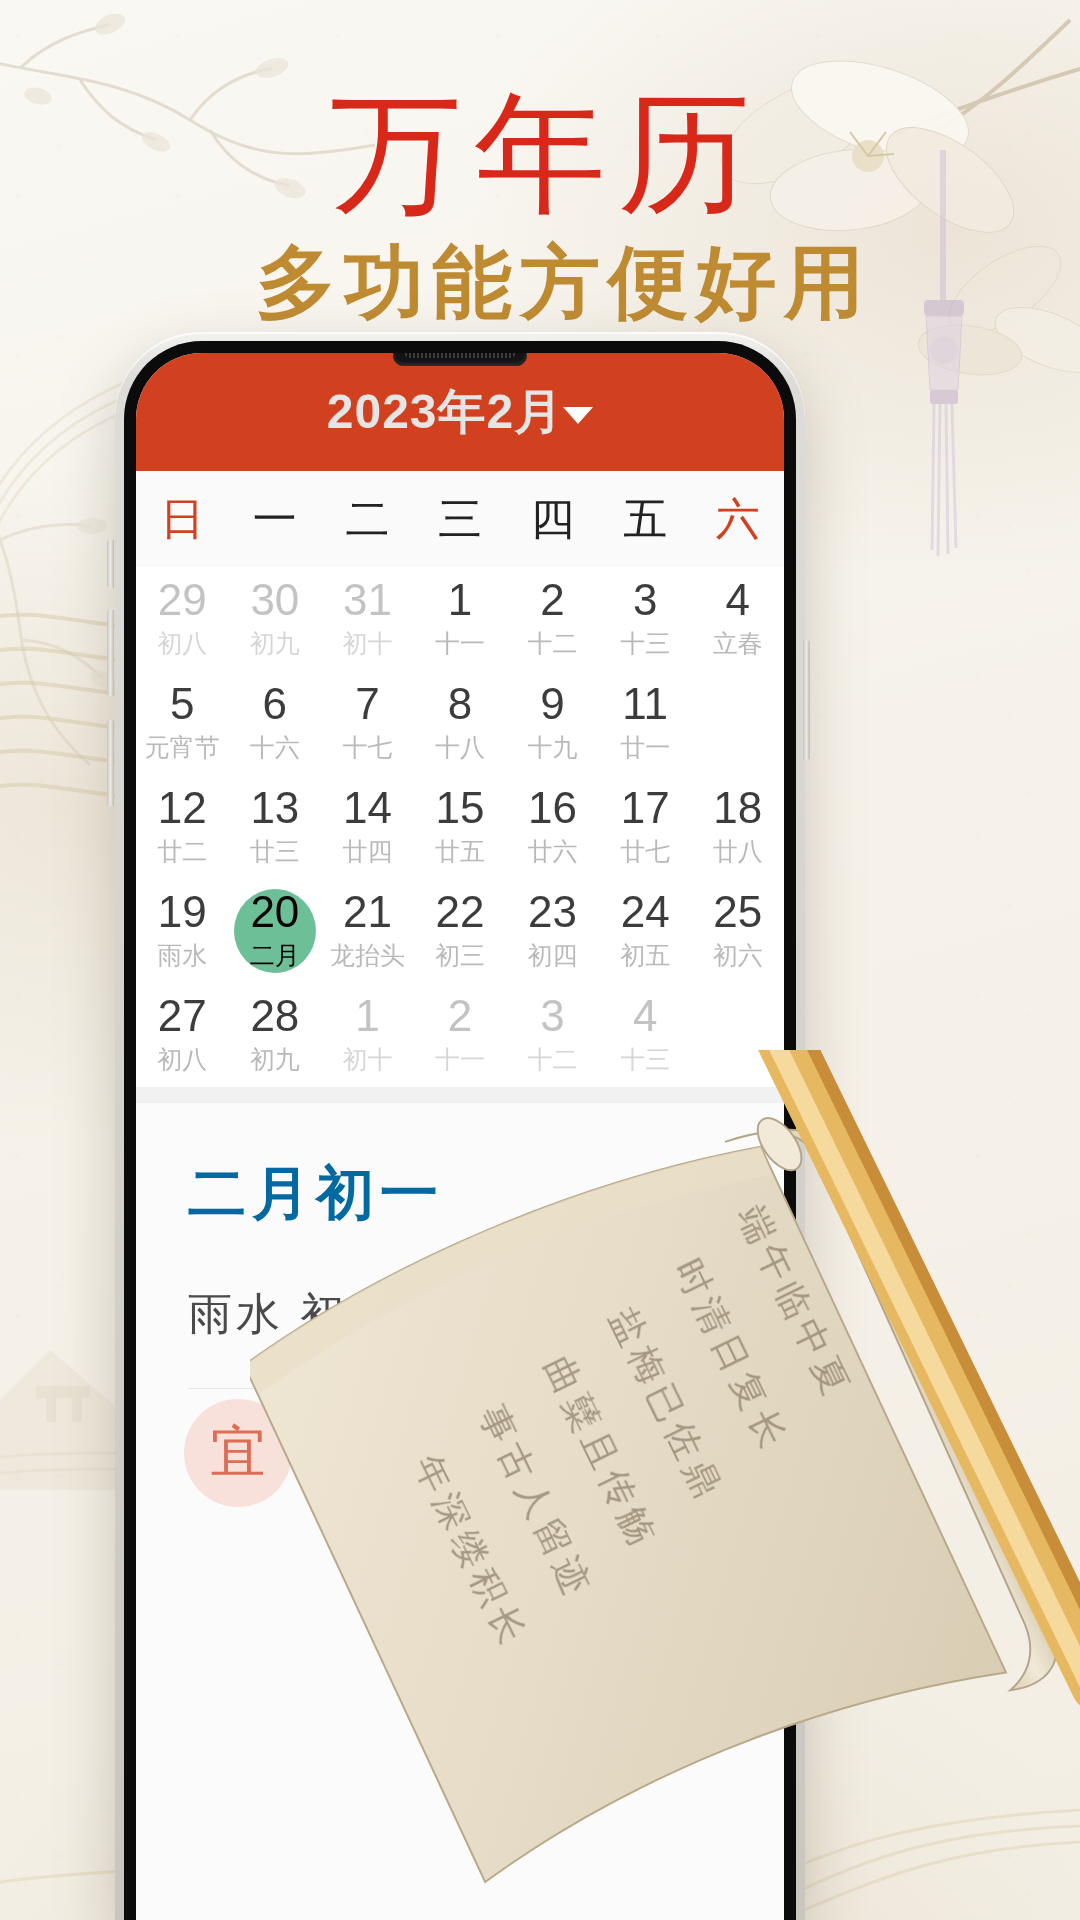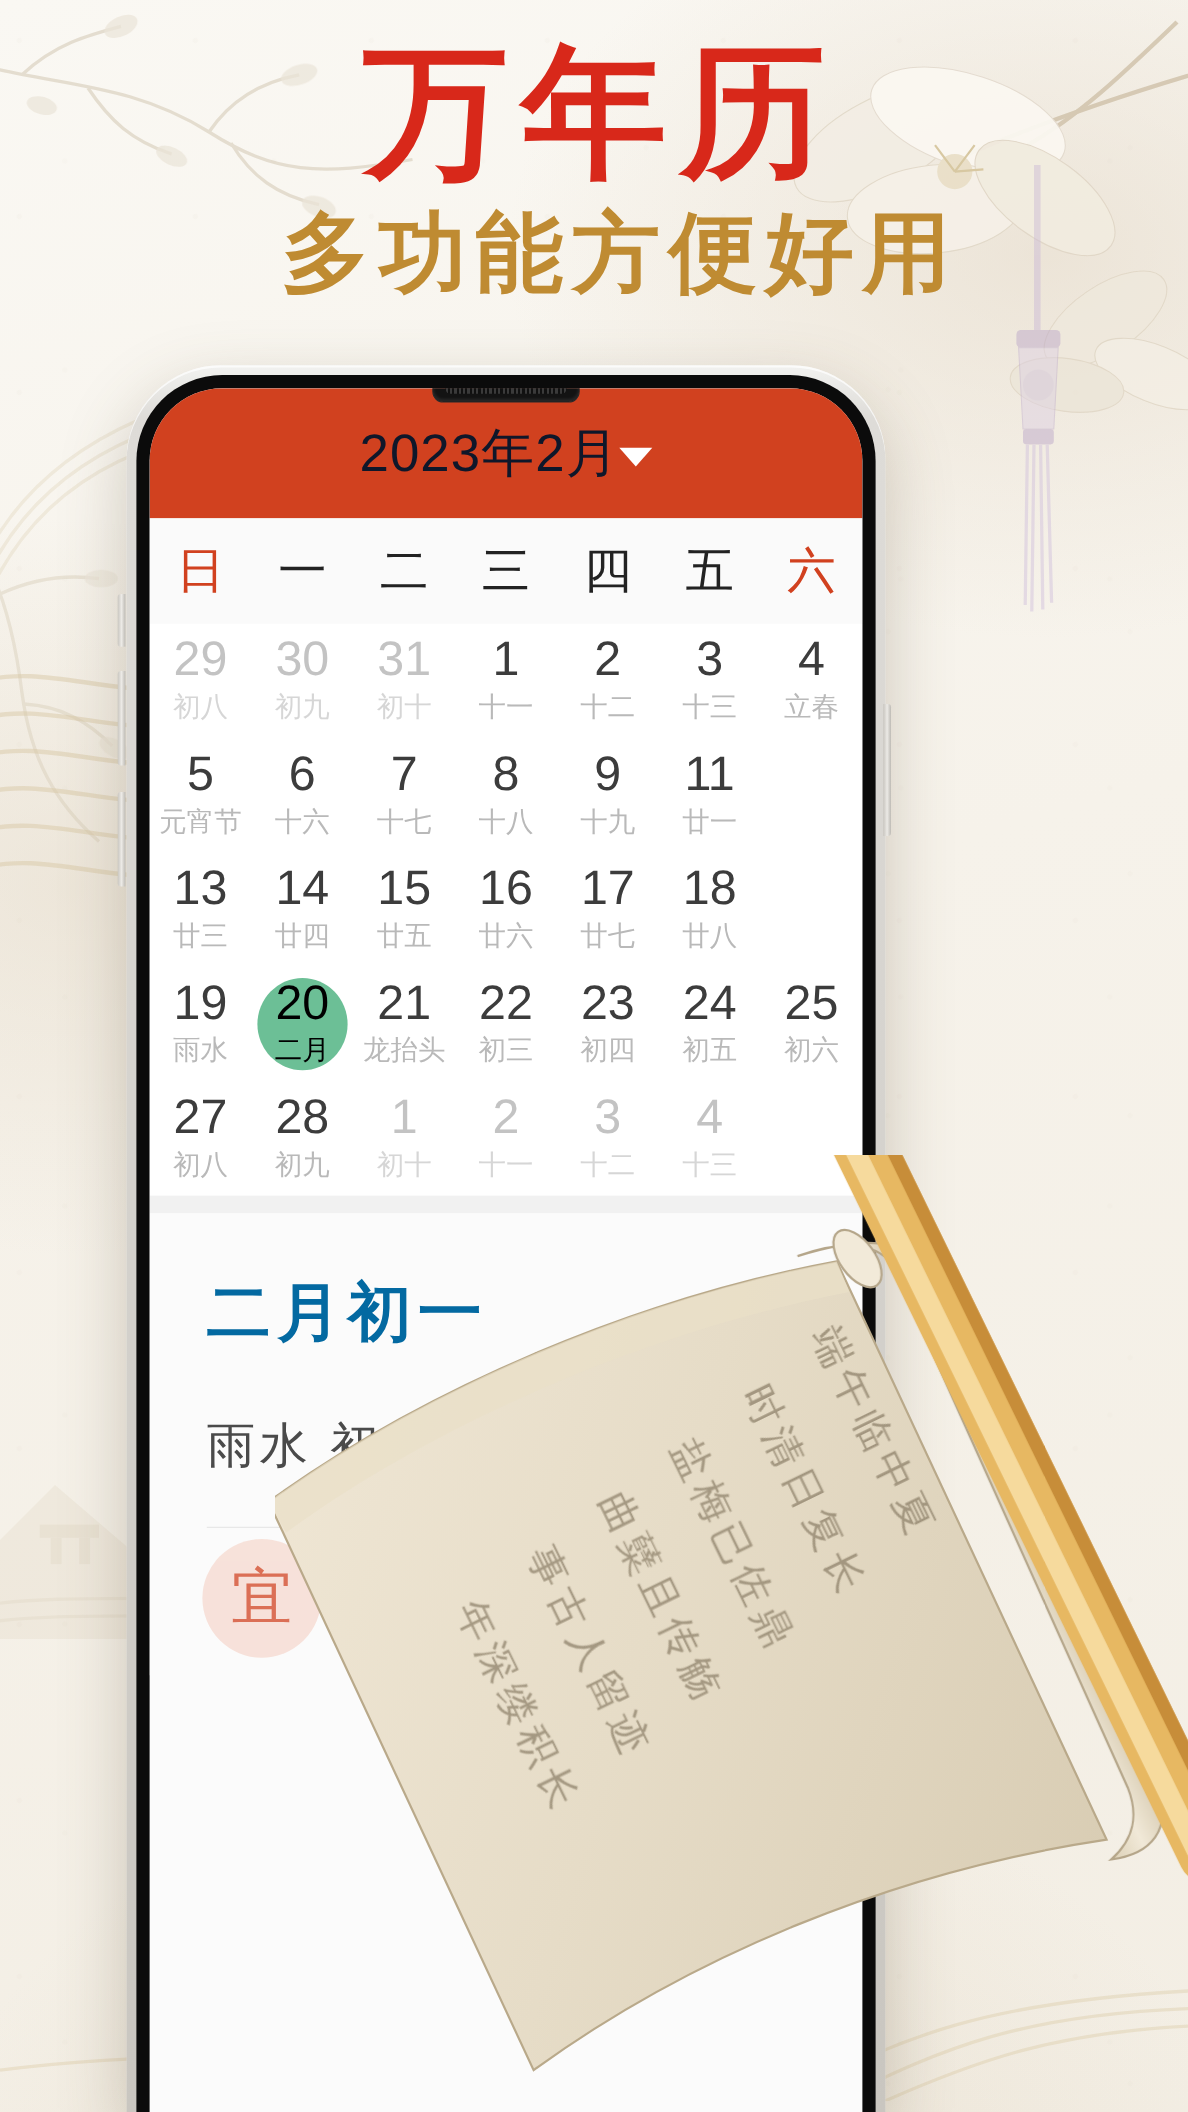--- a/index.html
+++ b/index.html
@@ -31,23 +31,23 @@
   .tassel{position:absolute;right:90px;top:150px;width:90px;height:420px;opacity:.55;}
   
   .waves{position:absolute;left:-10px;top:600px;width:260px;height:220px;opacity:.55;}
   .scenery{position:absolute;left:-20px;top:1160px;width:380px;height:330px;opacity:.35;}
   .goldline{position:absolute;left:0;top:1700px;width:1080px;height:210px;opacity:.45;}
   .corner-arc{position:absolute;left:0;top:370px;width:300px;height:180px;opacity:.5;}
 
   
   .hero{position:absolute;left:0;top:0;width:1080px;z-index:5;text-align:center;}
   .hero-title{
-    margin:0;padding-top:34px;
+    margin:0;padding-top:86px;
     font-family:"Liberation Serif","DejaVu Serif",serif;
-    font-size:132px;line-height:1.04;font-weight:700;color:#d8281a;
+    font-size:132px;line-height:1.04;font-weight:400;color:#d8281a;
     letter-spacing:12px;text-indent:12px;
   }
   .hero-sub{
     margin:0;padding-top:16px;
     font-family:"Liberation Serif","DejaVu Serif",serif;
     font-size:80px;line-height:1.1;font-weight:700;color:#bf8b32;
     letter-spacing:8px;text-indent:8px;padding-left:40px;
   }
 
   
@@ -81,21 +81,21 @@
   .btn-vol-dn{left:107px;top:720px;width:7px;height:86px;border-radius:3px 0 0 3px;}
   .btn-mute{left:107px;top:540px;width:7px;height:48px;border-radius:3px 0 0 3px;}
   .btn-pwr{left:803px;top:640px;width:7px;height:120px;border-radius:0 3px 3px 0;}
 
   
   .app-header{
     position:relative;height:118px;background:#d1411f;
     display:flex;align-items:center;justify-content:center;
   }
   .app-title{
-    color:#0f172a;font-size:48px;font-weight:400;letter-spacing:1px;
+    color:#e5e5e5;font-size:48px;font-weight:700;letter-spacing:1px;
     display:flex;align-items:center;gap:0;
   }
   .caret{display:inline-block;width:0;height:0;border-left:15px solid transparent;
     border-right:15px solid transparent;border-top:17px solid #fff;margin-top:6px;}
 
   
   .weekdays{display:grid;grid-template-columns:repeat(7,1fr);background:#fafafa;
     height:96px;align-items:center;}
   .wd{text-align:center;font-size:44px;color:#222;font-weight:400;}
   .wd.accent{color:#d1411f;}
@@ -336,20 +336,24 @@
             <div class="cell">
               <div class="num">9</div>
               <div class="lunar">十九</div>
             </div>
             <div class="cell">
               <div class="num">11</div>
               <div class="lunar">廿一</div>
             </div>
           </div>
           <div class="cal-row">
+            <div class="cell">
+              <div class="num">12</div>
+              <div class="lunar">廿二</div>
+            </div>
             <div class="cell">
               <div class="num">13</div>
               <div class="lunar">廿三</div>
             </div>
             <div class="cell">
               <div class="num">14</div>
               <div class="lunar">廿四</div>
             </div>
             <div class="cell">
               <div class="num">15</div>

